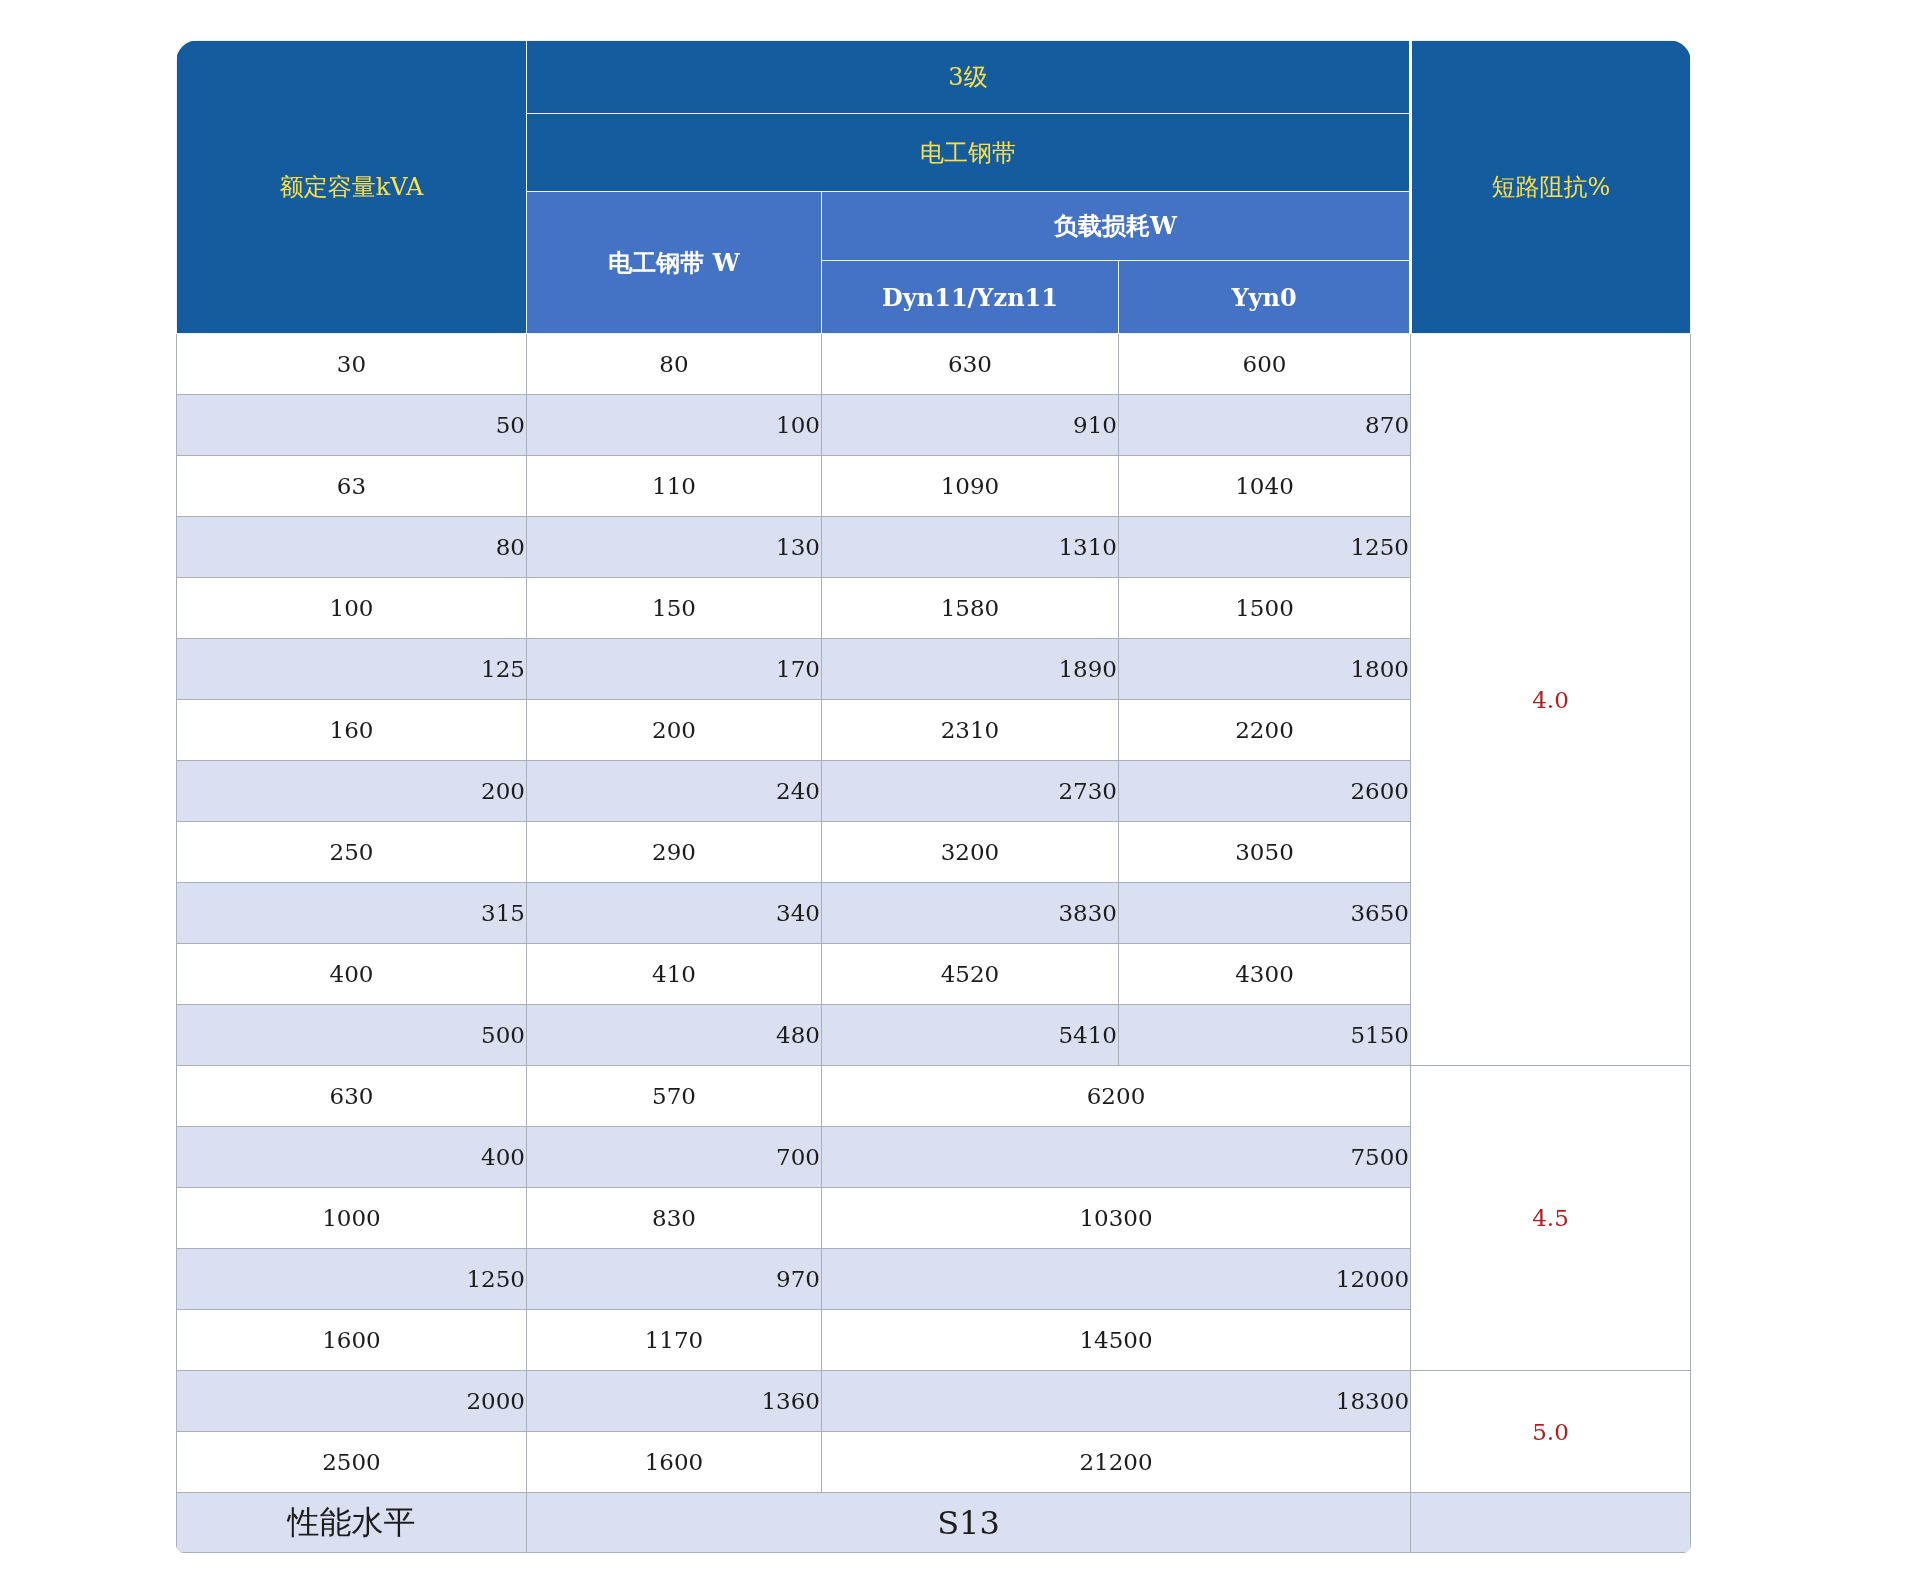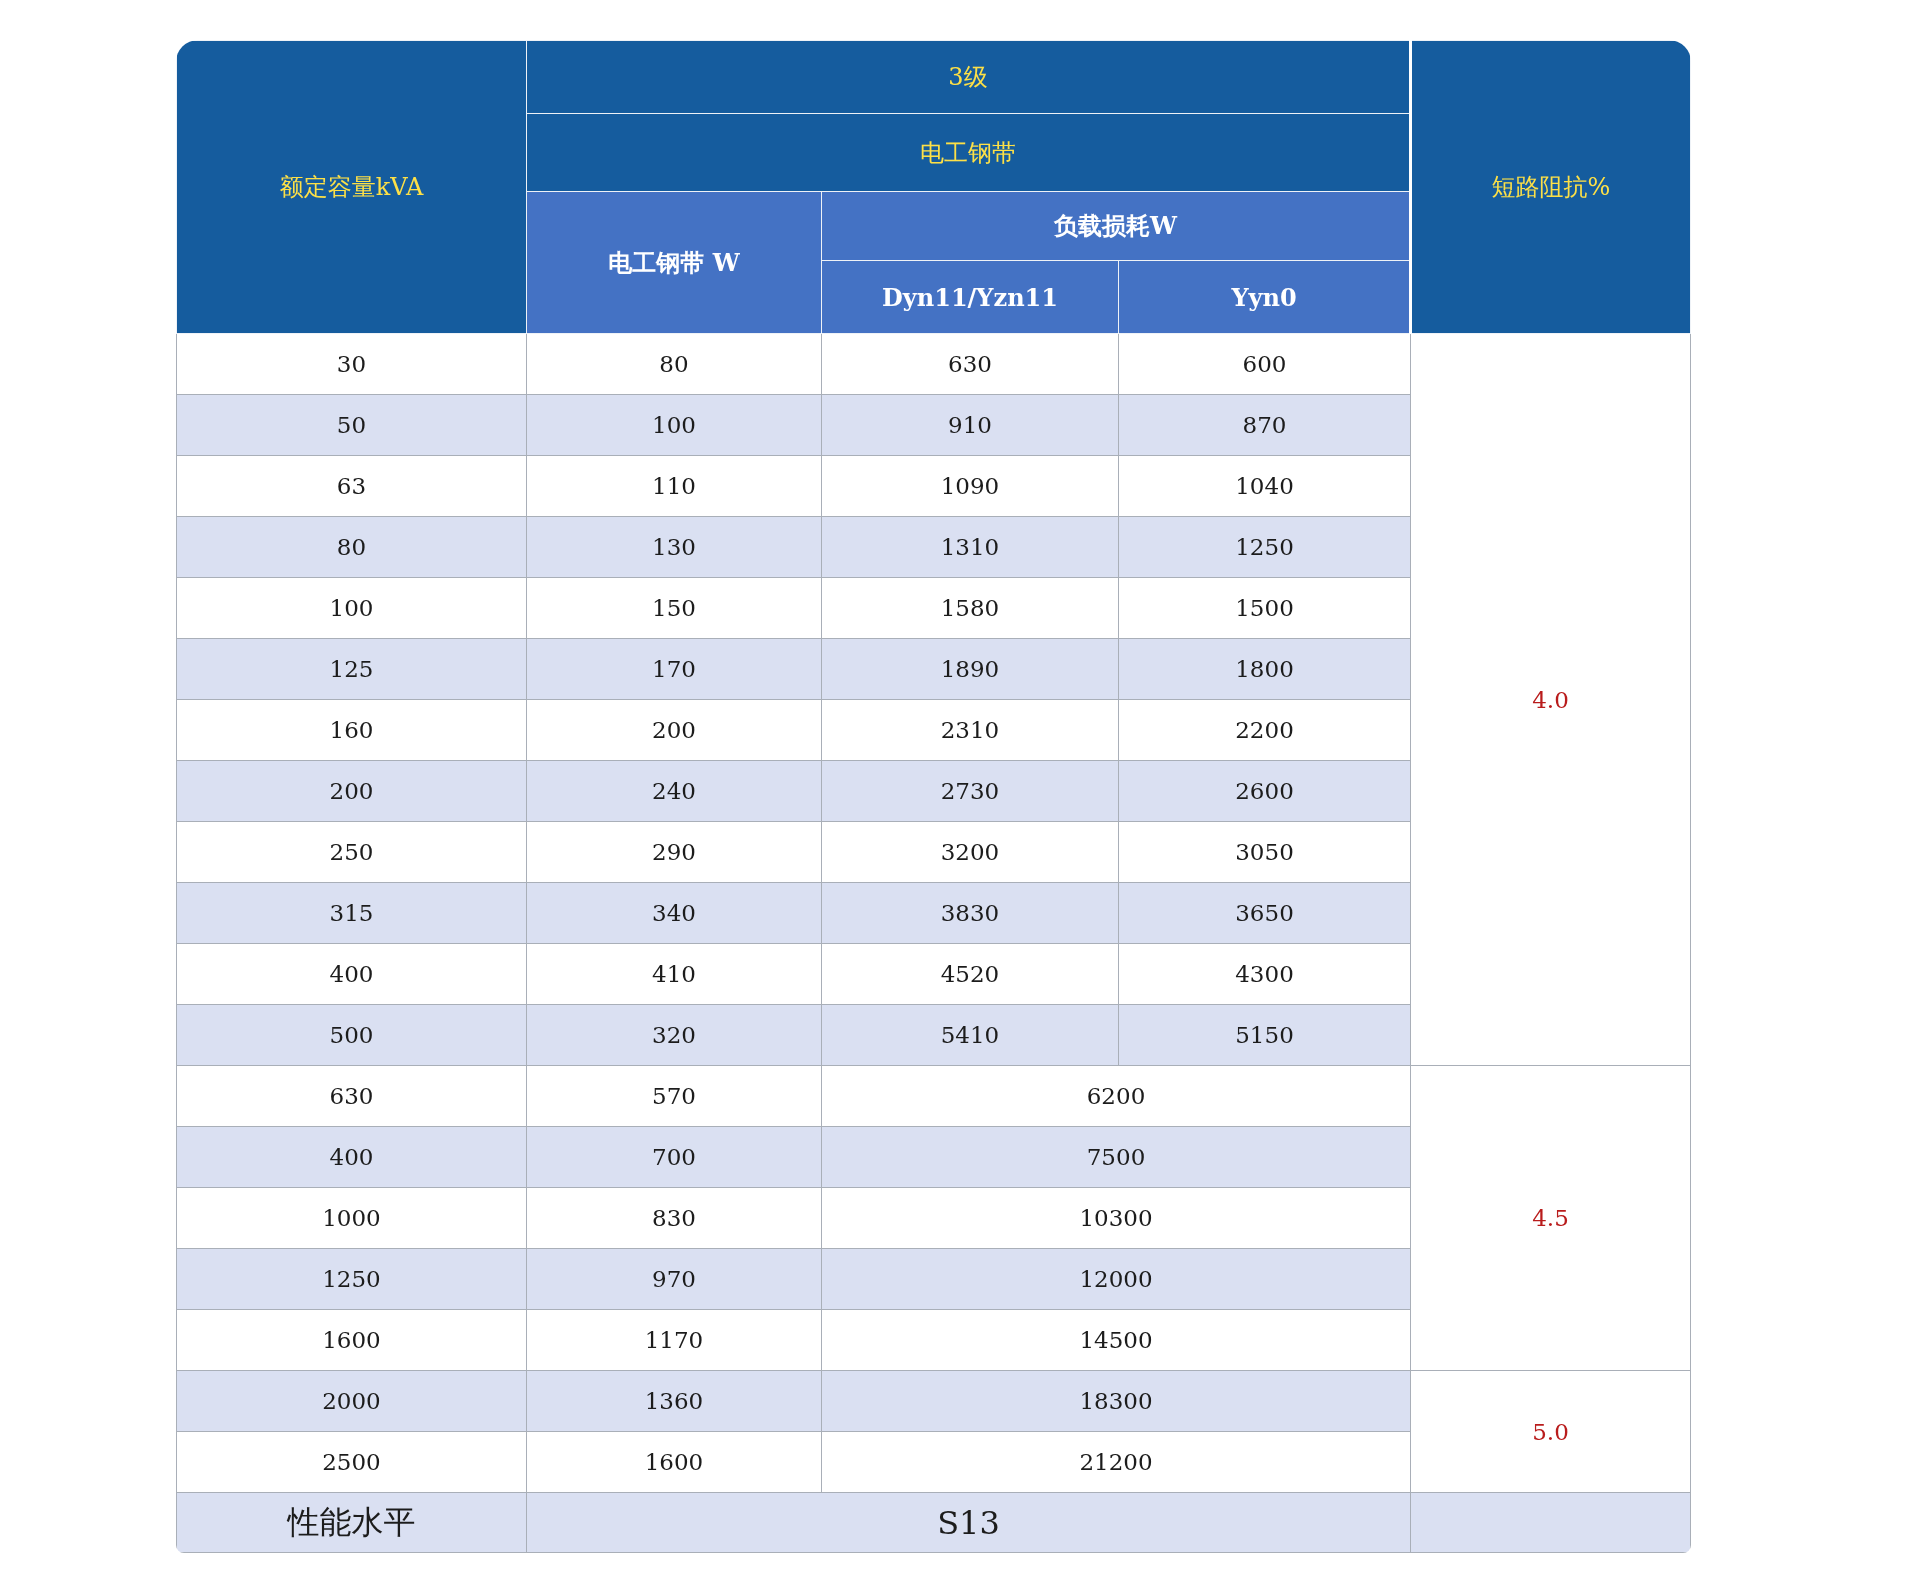--- a/index.html
+++ b/index.html
@@ -28,21 +28,21 @@
     background:#4472c4;color:#ffffff;font-size:24px;
     border:1px solid #eef2f7;
     font-weight:bold;
   }
   .hd.imp{border-left:3px solid #ffffff;}
   
   .d{
     background:#ffffff;color:#1c1c1c;font-size:23px;
     border:1px solid #a9afb8;
   }
-  tr.alt .d{background:#dae0f2;}
+  tr.alt .d{background:#dae0f2;text-align:right;}
   
   td.impcell{
     background:#ffffff;color:#b91c1c;font-size:23px;
     border:1px solid #a9afb8;
   }
   
   .pf{
     background:#dae0f2;color:#1c1c1c;font-size:32px;
     border:1px solid #a9afb8;
   }
@@ -145,21 +145,21 @@
     <td class="d">3650</td>
   </tr>
   <tr class="dr">
     <td class="d">400</td>
     <td class="d">410</td>
     <td class="d">4520</td>
     <td class="d">4300</td>
   </tr>
   <tr class="dr alt">
     <td class="d">500</td>
-    <td class="d">320</td>
+    <td class="d">480</td>
     <td class="d">5410</td>
     <td class="d">5150</td>
   </tr>
 
   <tr class="dr">
     <td class="d">630</td>
     <td class="d">570</td>
     <td class="d" colspan="2">6200</td>
     <td class="impcell" rowspan="5">4.5</td>
   </tr>

